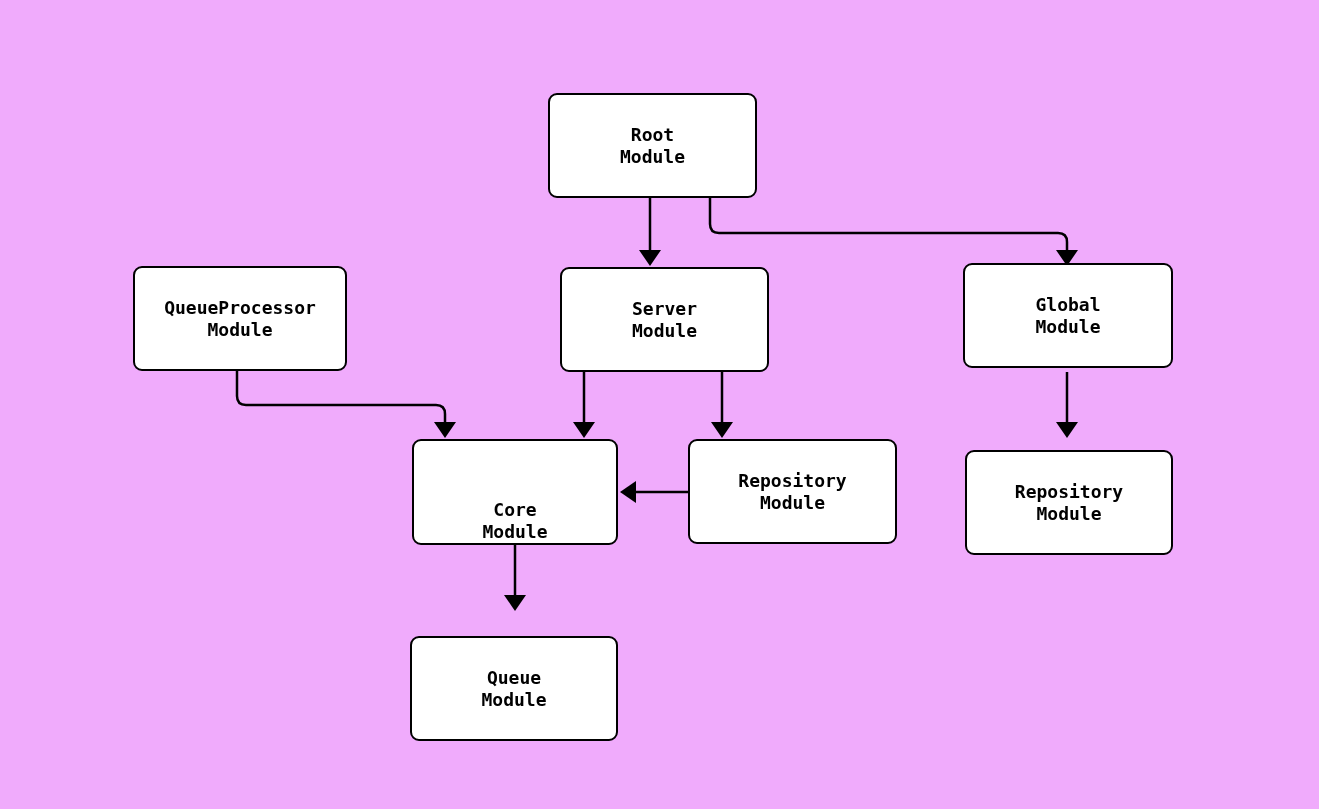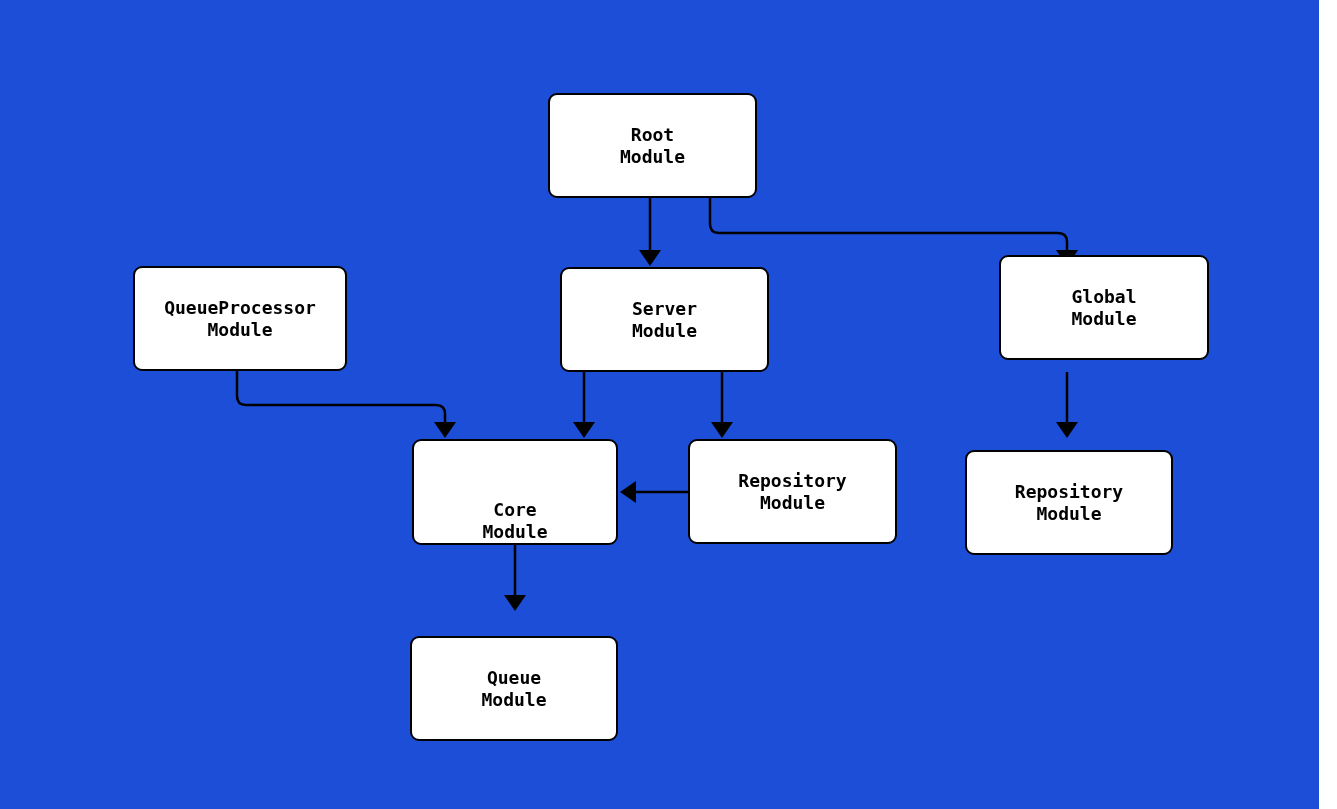--- a/index.html
+++ b/index.html
@@ -4,21 +4,21 @@
 <style>
   html, body {
     margin: 0;
     padding: 0;
     background: #ffffff;
   }
   #canvas {
     position: relative;
     width: 1319px;
     height: 809px;
-    background: #1d4ed8;
+    background: #f0abfc;
     overflow: hidden;
     font-family: "DejaVu Sans Mono", monospace;
   }
   #edge-layer {
     position: absolute;
     left: 0;
     top: 0;
     width: 1337px;
     height: 809px;
   }
@@ -48,21 +48,21 @@
     font-family: "DejaVu Sans Mono", monospace;
     font-weight: bold;
     font-size: 18px;
     line-height: 22px;
   }
   .node span { display: block; white-space: nowrap; }
 
   #node-root          { left: 548px; top:  93px; width: 209px; height: 105px; }
   #node-queueprocessor{ left: 133px; top: 266px; width: 214px; height: 105px; }
   #node-server        { left: 560px; top: 267px; width: 209px; height: 105px; }
-  #node-global        { left: 963px; top: 255px; width: 210px; height: 105px; margin-left: 36px; }
+  #node-global        { left: 963px; top: 263px; width: 210px; height: 105px; }
   #node-core          { left: 412px; top: 439px; width: 206px; height: 106px; justify-content: flex-end; }
   #node-endpoints     { left: 688px; top: 439px; width: 209px; height: 105px; }
   #node-repository    { left: 965px; top: 450px; width: 208px; height: 105px; }
   #node-queue         { left: 410px; top: 612px; width: 208px; height: 105px; margin-top: 24px; }
 </style>
 </head>
 <body>
 
 <div id="canvas">
 

